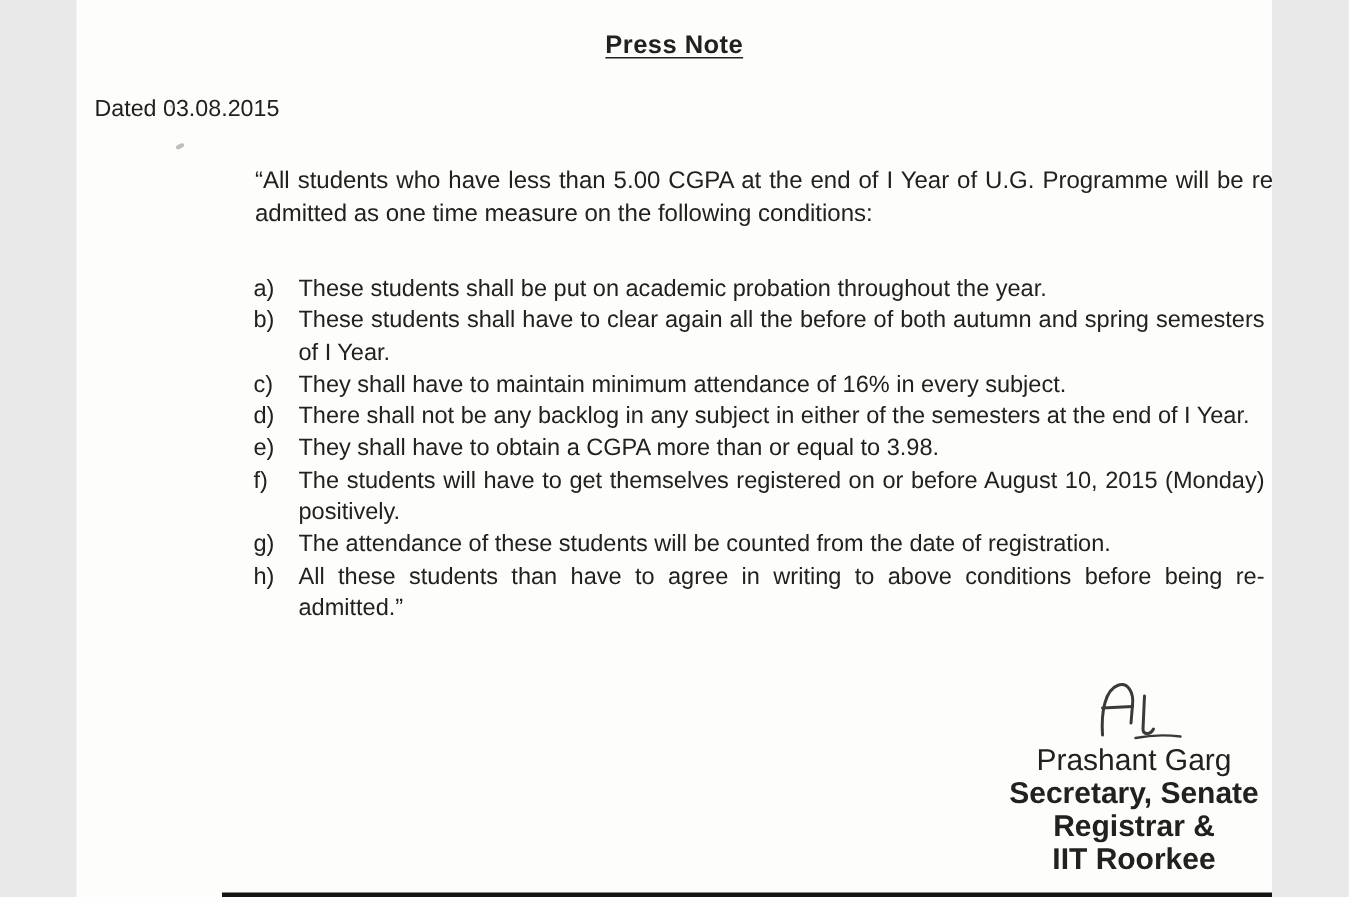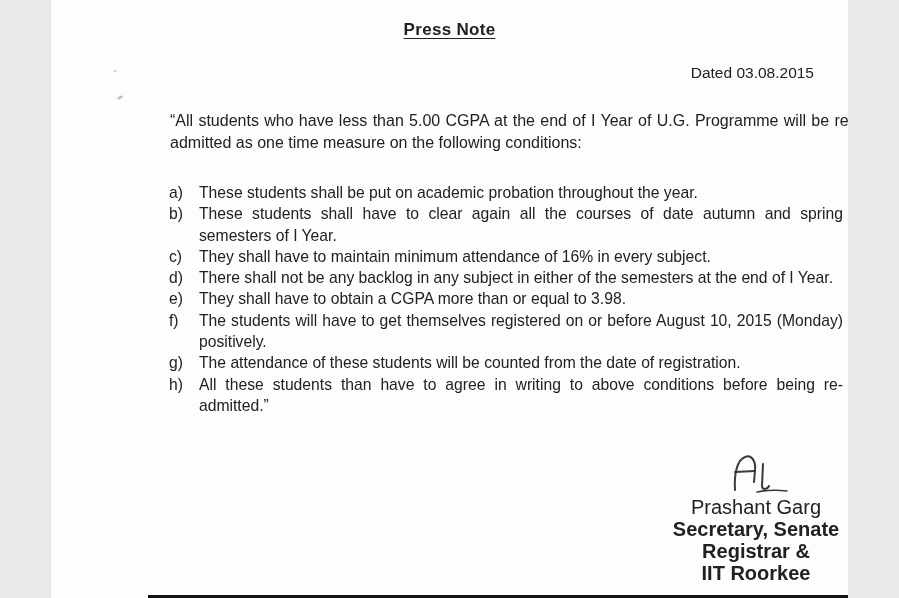--- a/index.html
+++ b/index.html
@@ -27,23 +27,22 @@
     font-weight: bold;
     letter-spacing: 0.3px;
   }
   .doc-title span {
     text-decoration: underline;
     text-underline-offset: 3px;
   }
   .date-line {
     position: absolute;
     top: 64px;
-    left: 0;
+    left: 12px;
     width: 763px;
-    text-align: right;
     font-size: 15.5px;
   }
   .intro {
     position: absolute;
     top: 110px;
     left: 108px;
     width: 684px;
     font-size: 16px;
     line-height: 21.5px;
     text-align: justify;
@@ -132,21 +131,21 @@
 
   <div class="intro">“All students who have less than 5.00 CGPA at the end of I Year of U.G. Programme will be re-admitted as one time measure on the following conditions:</div>
 
   <div class="conditions">
     <div class="cond-row">
       <span class="cond-label">a)</span>
       <span class="cond-text">These students shall be put on academic probation throughout the year.</span>
     </div>
     <div class="cond-row">
       <span class="cond-label">b)</span>
-      <span class="cond-text">These students shall have to clear again all the courses of date autumn and spring semesters of I Year.</span>
+      <span class="cond-text">These students shall have to clear again all the before of both autumn and spring semesters of I Year.</span>
     </div>
     <div class="cond-row">
       <span class="cond-label">c)</span>
       <span class="cond-text">They shall have to maintain minimum attendance of 16% in every subject.</span>
     </div>
     <div class="cond-row">
       <span class="cond-label">d)</span>
       <span class="cond-text">There shall not be any backlog in any subject in either of the semesters at the end of I Year.</span>
     </div>
     <div class="cond-row">

